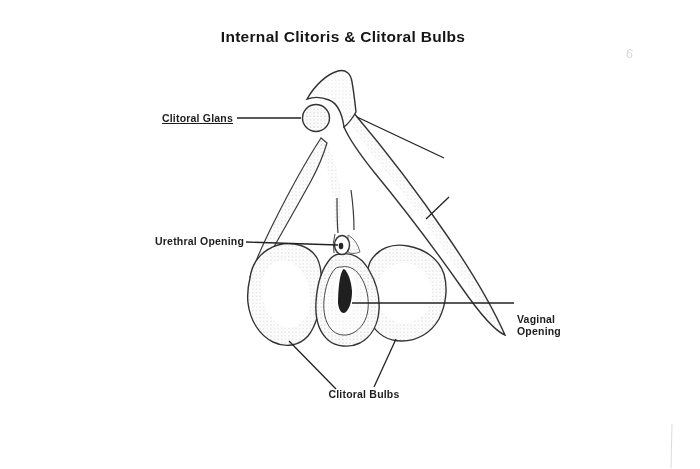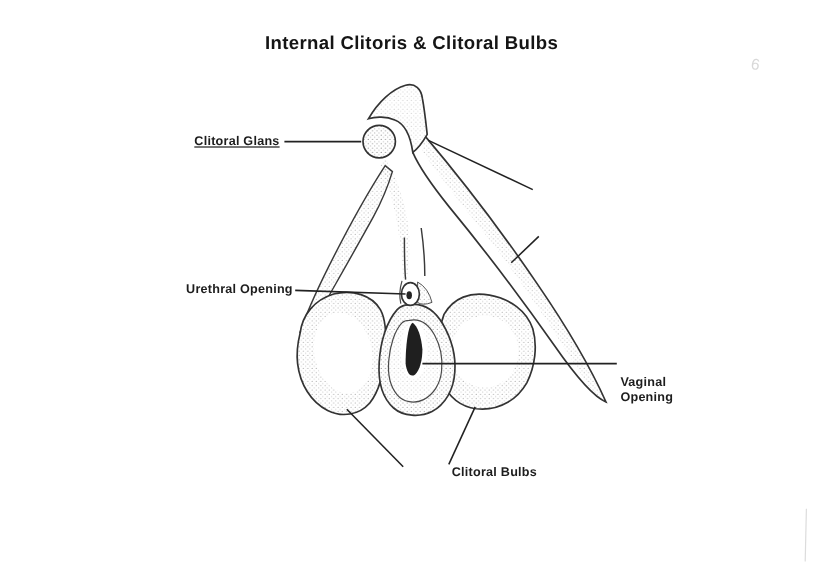--- a/index.html
+++ b/index.html
@@ -29,21 +29,21 @@
     font-weight:bold;
     font-size:15.5px;
     color:#151515;
     letter-spacing:.3px;
     white-space:nowrap;
   }
   #lbl-glans{right:467px;top:112px;text-align:right;white-space:nowrap;text-decoration:underline;}
   #lbl-shaft{left:464px;top:153px;transform:translateX(-50%);text-align:center;line-height:14px;}
   #lbl-urethral{right:456px;top:235px;text-align:left;white-space:nowrap;}
   #lbl-vaginal{left:517px;top:285px;line-height:12px;margin-top:28px;}
-  #lbl-bulbs{left:364px;top:388px;transform:translateX(-50%);white-space:nowrap;margin-left:48px;}
+  #lbl-bulbs{left:364px;top:388px;transform:translateX(-50%);white-space:nowrap;}
   #pencil-mark{
     position:absolute;left:626px;top:46px;
     font-size:13px;color:#b9b9b9;opacity:.55;
     transform:rotate(10deg);
     font-family:"Liberation Sans", sans-serif;
   }
 </style>
 </head>
 <body>
 

